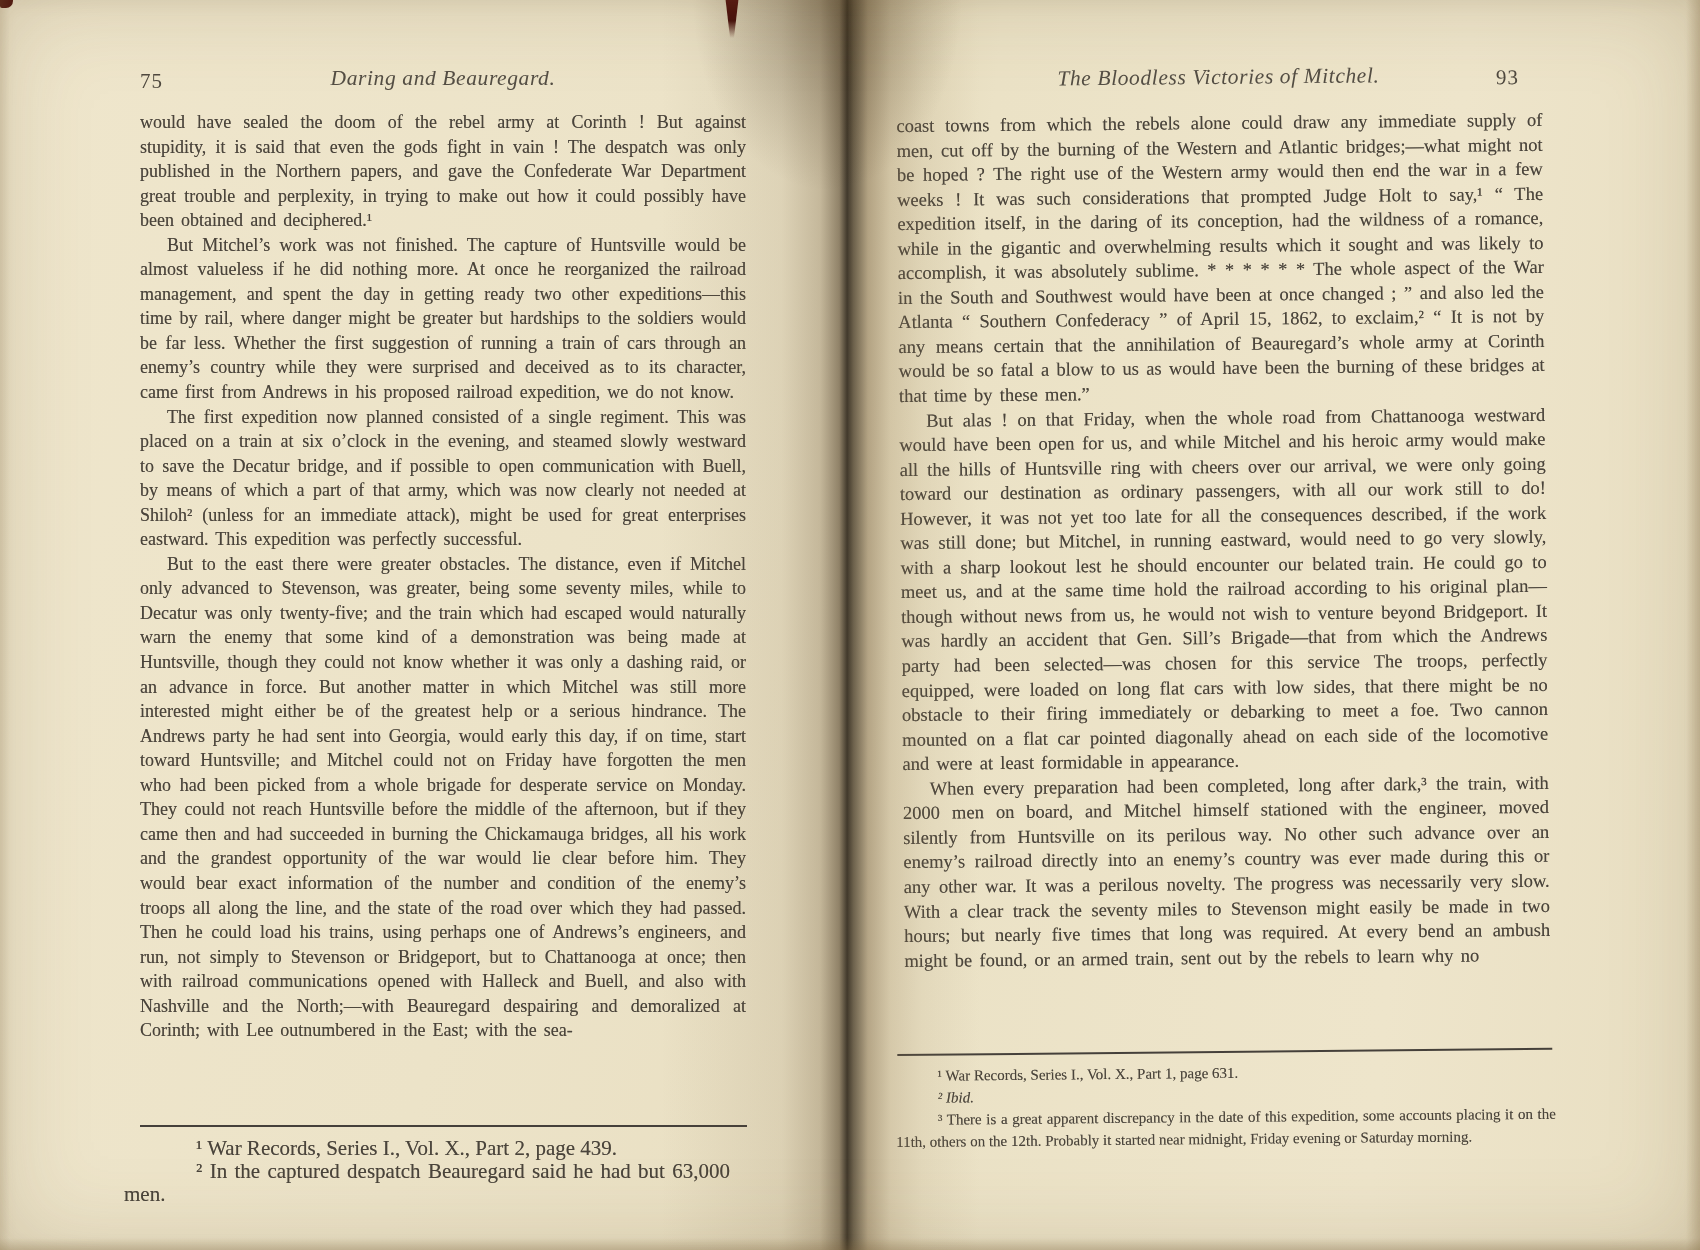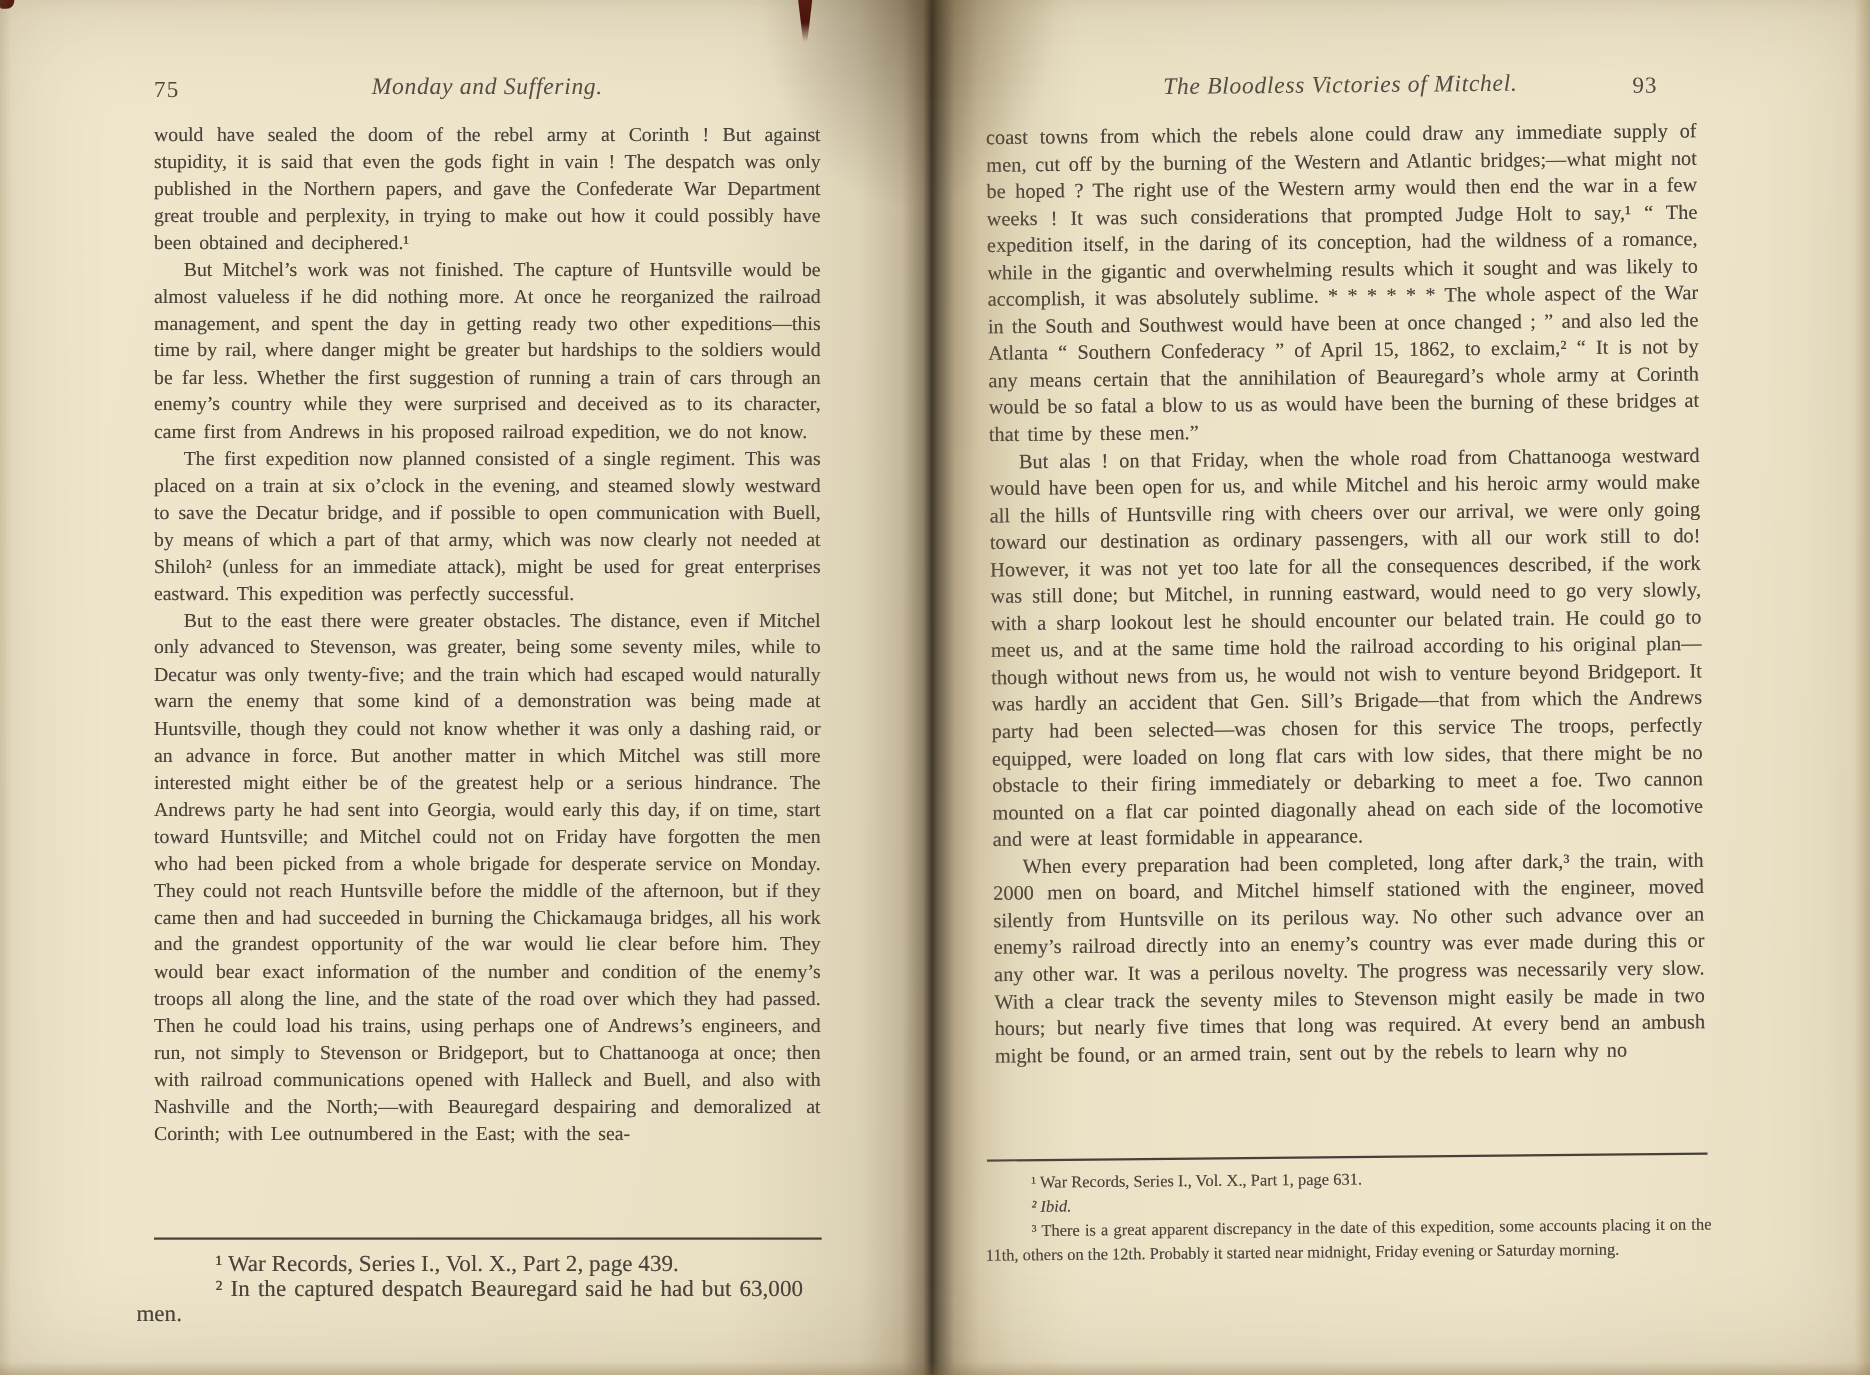--- a/index.html
+++ b/index.html
@@ -41,21 +41,21 @@
     background:#4e120d; border-radius:0 0 7px 2px; }
   .gutter-notch { position:absolute; left:724px; top:0; width:16px; height:38px;
     background:linear-gradient(to bottom,#54130e 0%,#47100b 55%,rgba(60,20,10,0) 100%);
     clip-path:polygon(10% 0, 90% 0, 62% 100%, 38% 100%); }
 
   
   .pl-header { position:absolute; left:140px; top:66px; width:606px; height:34px; }
   .pr-header { position:absolute; left:50px;  top:64px; width:645px; height:34px; }
   .page-num { position:absolute; top:3px; font-size:21px; letter-spacing:1px; color:#4f493f; }
   .num-left  { left:0; }
-  .num-right { right:34px; }
+  .num-right { right:22px; }
   .running-title { position:absolute; left:0; right:0; text-align:center;
     font-style:italic; font-size:21.5px; letter-spacing:0.6px; color:#544e44; }
 
   
   .body-text { position:absolute; text-align:justify; color:#4a443b;
     text-shadow:0 0 0.5px rgba(74,68,59,0.55); }
   .body-text p { margin:0; }
   .body-text p.indent { text-indent:27px; }
   .pl-body { left:140px; top:110px; width:606px; font-size:18px; line-height:24.55px; word-spacing:2.6px; }
   .pr-body { left:50px;  top:110px; width:646px; font-size:18.5px; line-height:24.55px; word-spacing:2.6px; }
@@ -77,21 +77,21 @@
     transform:rotate(-0.55deg); transform-origin:55% 40%; }
 </style>
 </head>
 <body>
 
 <div class="scan">
 
   <div class="page page-left">
     <div class="pl-header">
       <span class="page-num num-left">75</span>
-      <span class="running-title">Monday and Suffering.</span>
+      <span class="running-title">Daring and Beauregard.</span>
     </div>
     <div class="body-text pl-body">
       <p>would have sealed the doom of the rebel army at Corinth !  But against stupidity, it is said that even the gods fight in vain !  The despatch was only published in the Northern papers, and gave the Confederate War Department great trouble and perplexity, in trying to make out how it could possibly have been obtained and deciphered.¹</p>
       <p class="indent">But Mitchel’s work was not finished.  The capture of Huntsville would be almost valueless if he did nothing more.  At once he reorganized the railroad management, and spent the day in getting ready two other expeditions—this time by rail, where danger might be greater but hardships to the soldiers would be far less.  Whether the first suggestion of running a train of cars through an enemy’s country while they were surprised and deceived as to its character, came first from Andrews in his proposed railroad expedition, we do not know.</p>
       <p class="indent">The first expedition now planned consisted of a single regiment.  This was placed on a train at six o’clock in the evening, and steamed slowly westward to save the Decatur bridge, and if possible to open communication with Buell, by means of which a part of that army, which was now clearly not needed at Shiloh² (unless for an immediate attack), might be used for great enterprises eastward.  This expedition was perfectly successful.</p>
       <p class="indent">But to the east there were greater obstacles.  The distance, even if Mitchel only advanced to Stevenson, was greater, being some seventy miles, while to Decatur was only twenty-five; and the train which had escaped would naturally warn the enemy that some kind of a demonstration was being made at Huntsville, though they could not know whether it was only a dashing raid, or an advance in force.  But another matter in which Mitchel was still more interested might either be of the greatest help or a serious hindrance.  The Andrews party he had sent into Georgia, would early this day, if on time, start toward Huntsville; and Mitchel could not on Friday have forgotten the men who had been picked from a whole brigade for desperate service on Monday.  They could not reach Huntsville before the middle of the afternoon, but if they came then and had succeeded in burning the Chickamauga bridges, all his work and the grandest opportunity of the war would lie clear before him.  They would bear exact information of the number and condition of the enemy’s troops all along the line, and the state of the road over which they had passed.  Then he could load his trains, using perhaps one of Andrews’s engineers, and run, not simply to Stevenson or Bridgeport, but to Chattanooga at once; then with railroad communications opened with Halleck and Buell, and also with Nashville and the North;—with Beauregard despairing and demoralized at Corinth; with Lee outnumbered in the East; with the sea-</p>
     </div>
     <div class="fn-rule pl-rule"></div>
     <div class="footnotes pl-foot">
       <p>¹ War Records, Series I., Vol. X., Part 2, page 439.</p>

